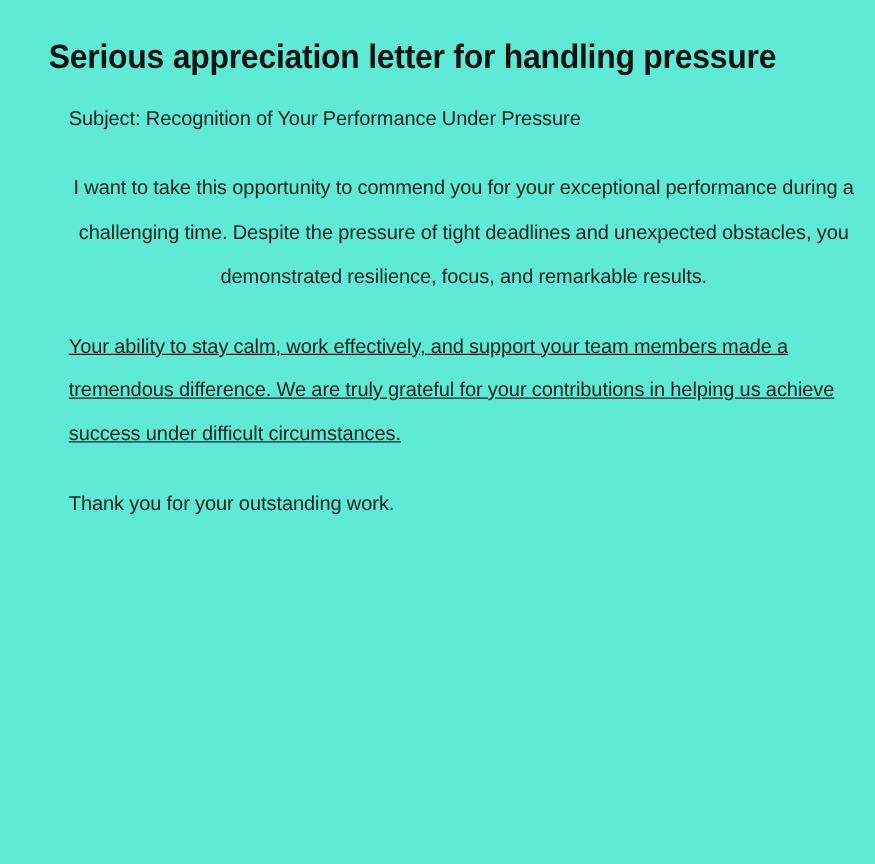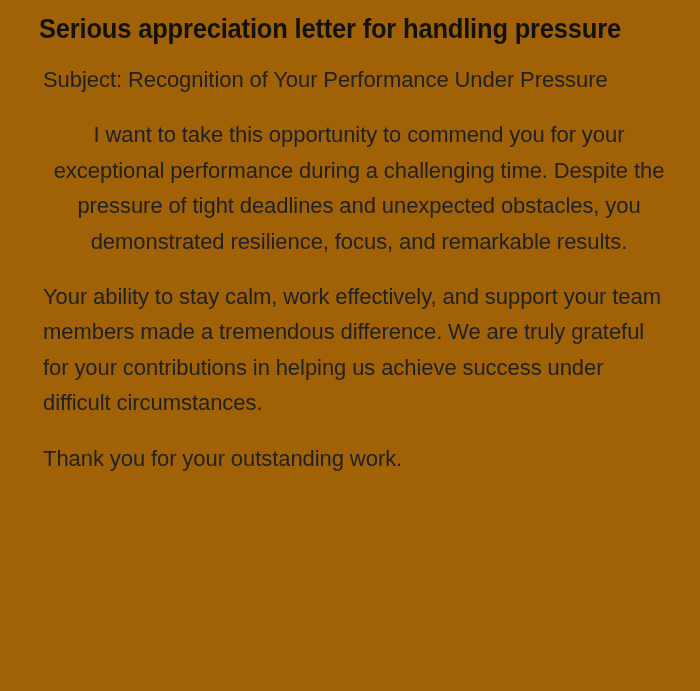--- a/index.html
+++ b/index.html
@@ -13,44 +13,44 @@
     overflow: hidden;
     font-family: "Liberation Sans", sans-serif;
     color: #202124;
     -webkit-font-smoothing: antialiased;
   }
 
   .page {
     box-sizing: border-box;
     width: 700px;
     height: 691px;
-    padding: 12px 38px 0 39px;
-    background: #a16207;
+    padding: 28px 38px 0 39px;
+    background: #5eead4;
   }
 
   .letter-title {
     margin: 0 0 16px 0;
     font-family: "Liberation Sans Narrow", "Liberation Sans", sans-serif;
     font-size: 27px;
     line-height: 34px;
     font-weight: bold;
     letter-spacing: -0.2px;
     color: #111111;
     transform: scaleX(0.945);
     transform-origin: left center;
     white-space: nowrap;
   }
 
   .letter-body {
     width: 626px;
   }
 
   .letter-para {
-    margin: 0 0 20px 4px;
-    font-size: 22px;
+    margin: 0 0 20px 16px;
+    font-size: 16px;
     line-height: 35.4px;
     font-weight: normal;
     color: #202124;
     letter-spacing: -0.05px;
     word-spacing: -0.2px;
   }
 
   .letter-para:last-child {
     margin-bottom: 0;
   }
@@ -60,20 +60,21 @@
   }
   .para-salutation {
     width: 626px;
   }
   .para-one {
     width: 632px;
     text-align: center;
   }
   .para-two {
     width: 628px;
+    text-decoration: underline;
   }
   .para-thanks,
   .para-closing,
   .para-signature {
     width: 626px;
   }
 </style>
 </head>
 <body>
 

